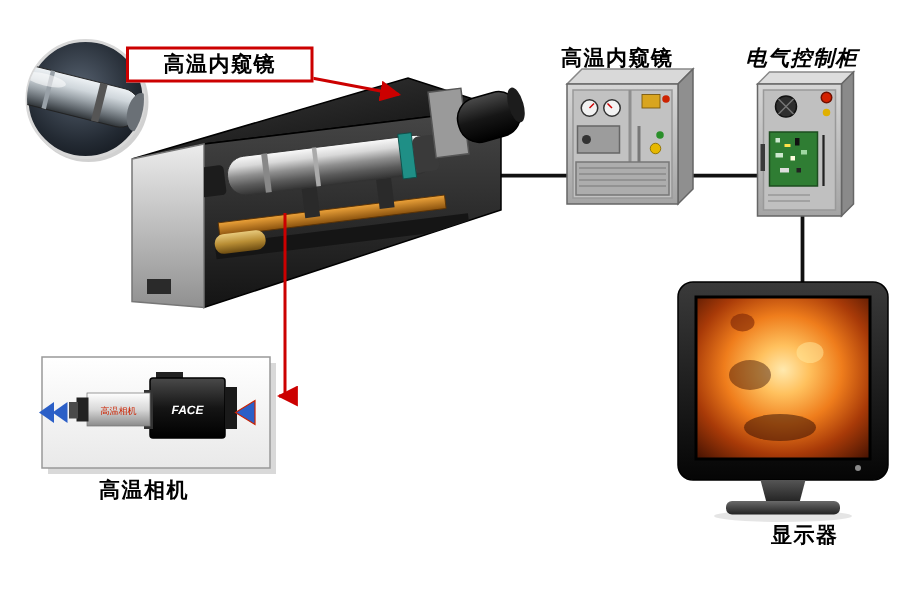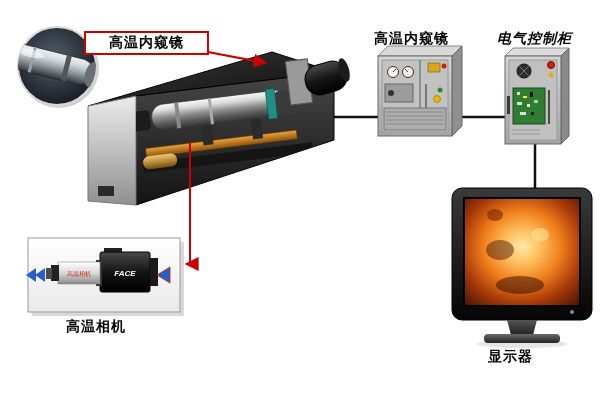--- a/index.html
+++ b/index.html
@@ -253,15 +253,15 @@
   </svg>
 
   <div class="label label-box" style="left:84px; top:31px;">高温内窥镜</div>
 
   <div class="label" style="left:374px; top:30px;">高温内窥镜</div>
 
   <div class="label" style="left:497px; top:30px;font-style:italic;">电气控制柜</div>
 
   <div class="label" style="left:66px; top:318px;">高温相机</div>
 
-  <div class="label" style="left:488px; top:348px;">显示器</div>
+  <div class="label" style="left:514px; top:348px;">显示器</div>
 
 </div>
 
 </body></html>

